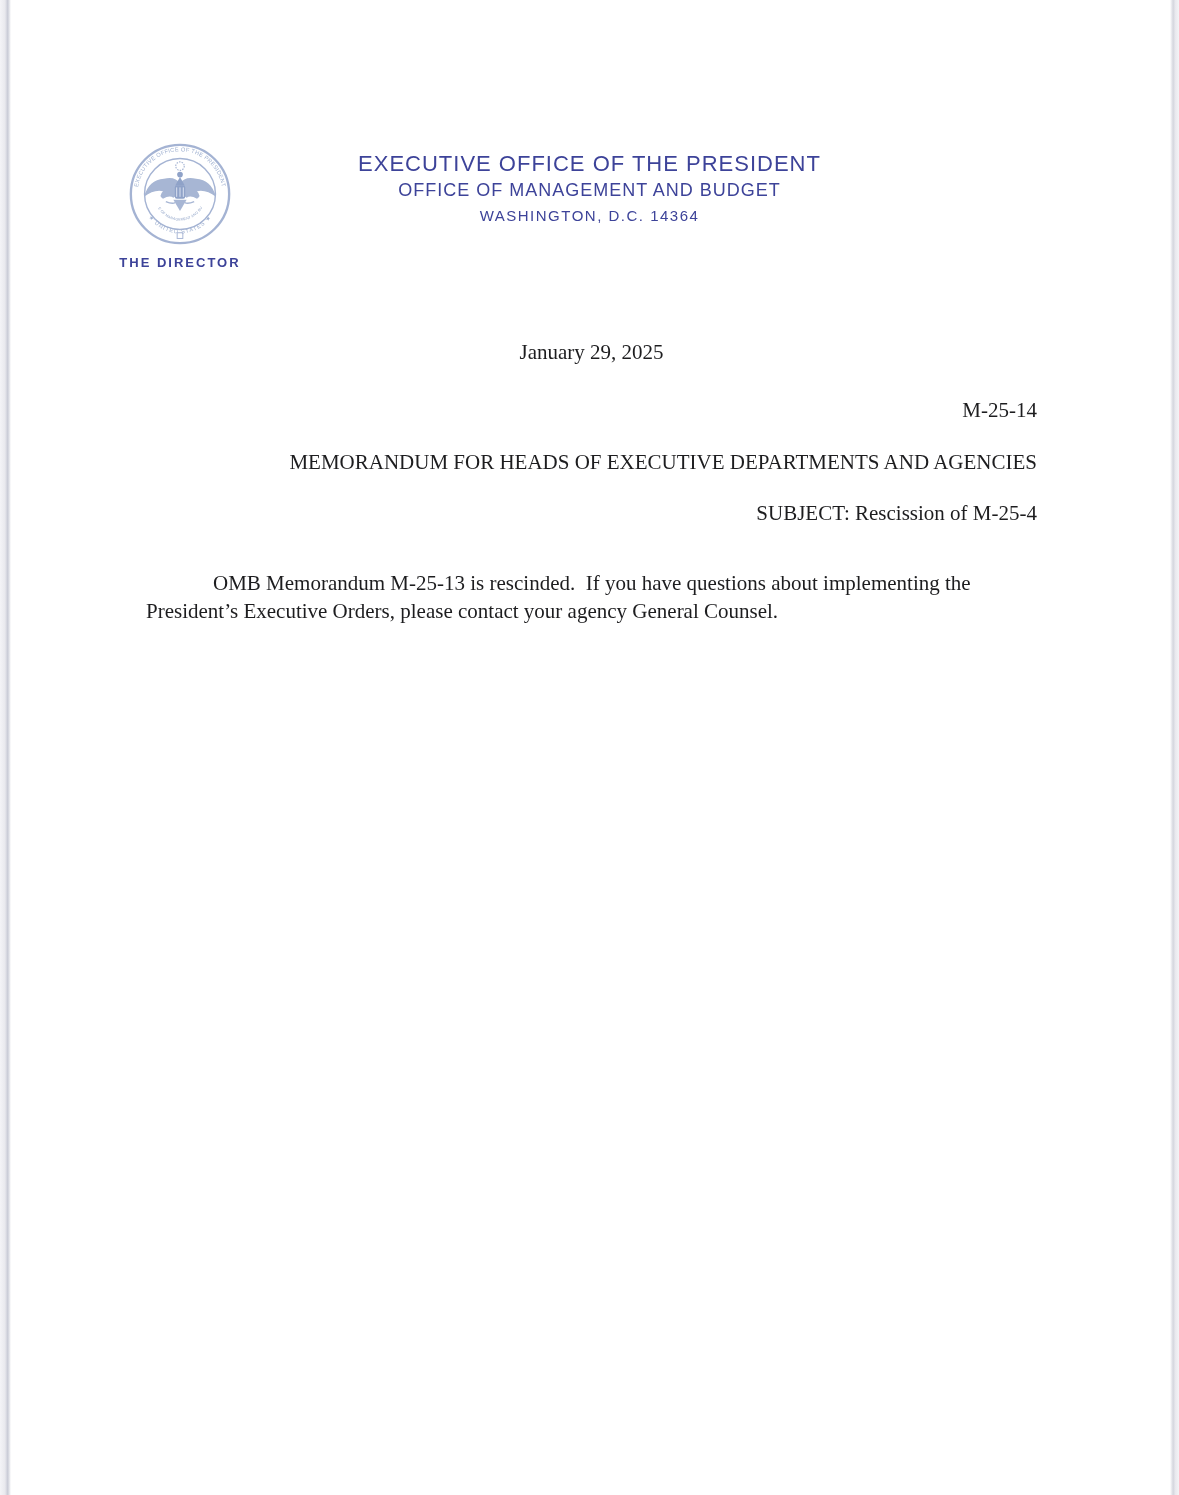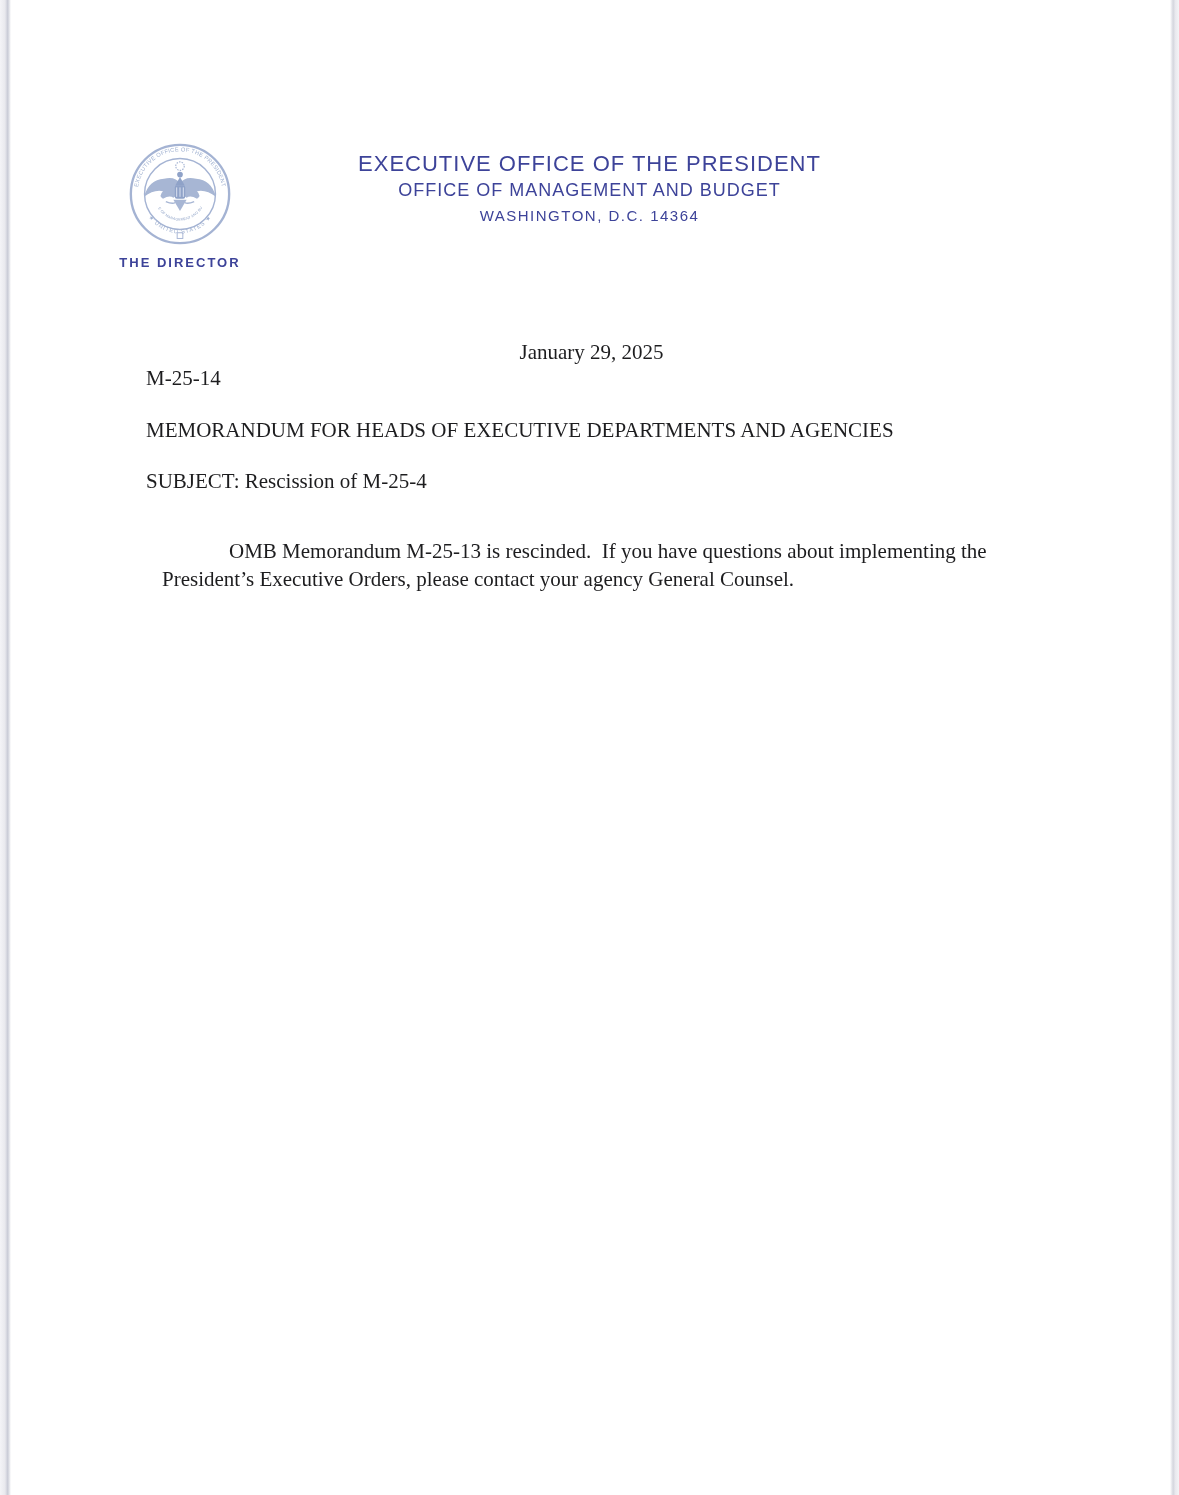--- a/index.html
+++ b/index.html
@@ -22,27 +22,27 @@
   .letterhead-text{
     position:absolute;left:0;right:0;top:150px;text-align:center;
     font-family:"Liberation Sans", sans-serif;color:#3d4399;
   }
   .lh1{font-size:22px;letter-spacing:1px;line-height:27px;}
   .lh2{font-size:18px;letter-spacing:1px;line-height:27px;}
   .lh3{font-size:15px;letter-spacing:1.5px;line-height:24px;}
 
   
   .content{position:absolute;left:146px;right:142px;top:339px;font-size:21px;}
-  .row{line-height:26px;margin:0;}
-  .date-row{text-align:center;}
+  .row{line-height:26px;margin:0;text-align:right;}
+  .date-row{text-align:center;margin-bottom:32px;}
   .memo-number-row{margin-bottom:26px;}
   .memo-for-row{margin-bottom:25px;}
   .from-row{position:relative;margin-bottom:27px;}
   .subject-row{margin-bottom:43px;}
-  .body-paragraph{line-height:28px;text-indent:67px;white-space:pre-wrap;margin:16px;}
+  .body-paragraph{line-height:28px;text-indent:67px;white-space:pre-wrap;margin:0;}
   .signature{position:absolute;left:730px;top:-20px;}
 </style>
 </head>
 <body>
 
 <div class="edge edge-left"></div>
 <div class="edge edge-right"></div>
 
 <div class="seal-col">
   <svg width="104" height="104" viewBox="0 0 110 110" aria-hidden="true">

